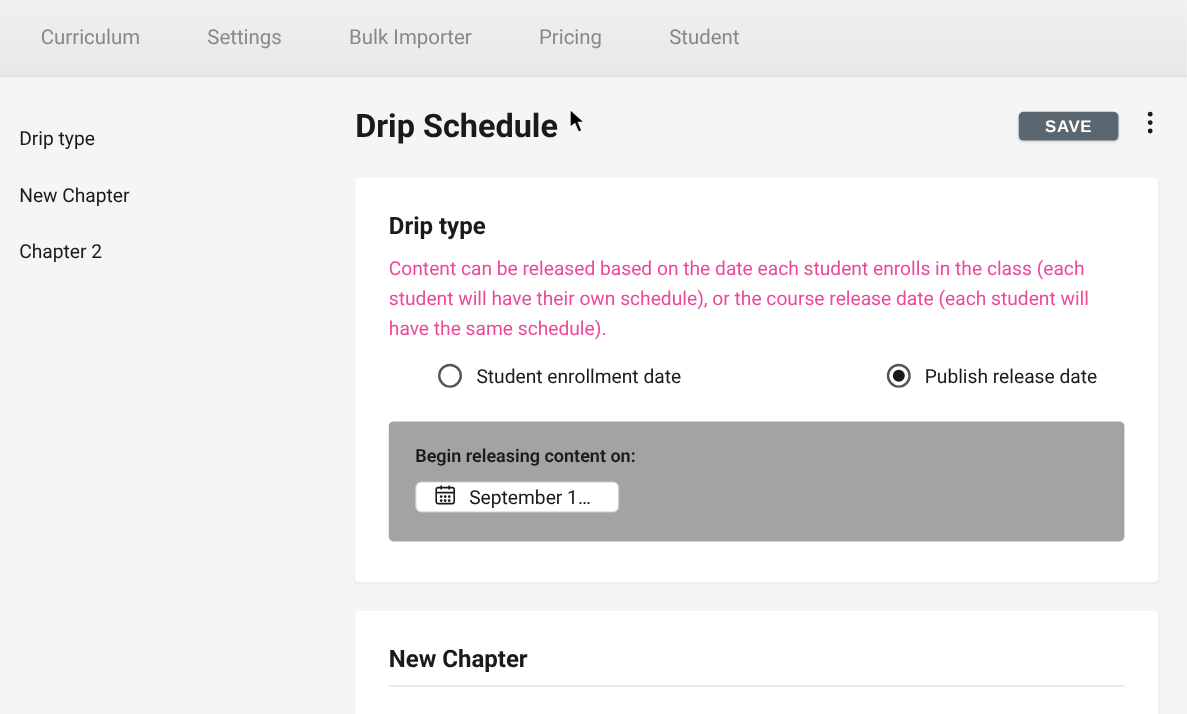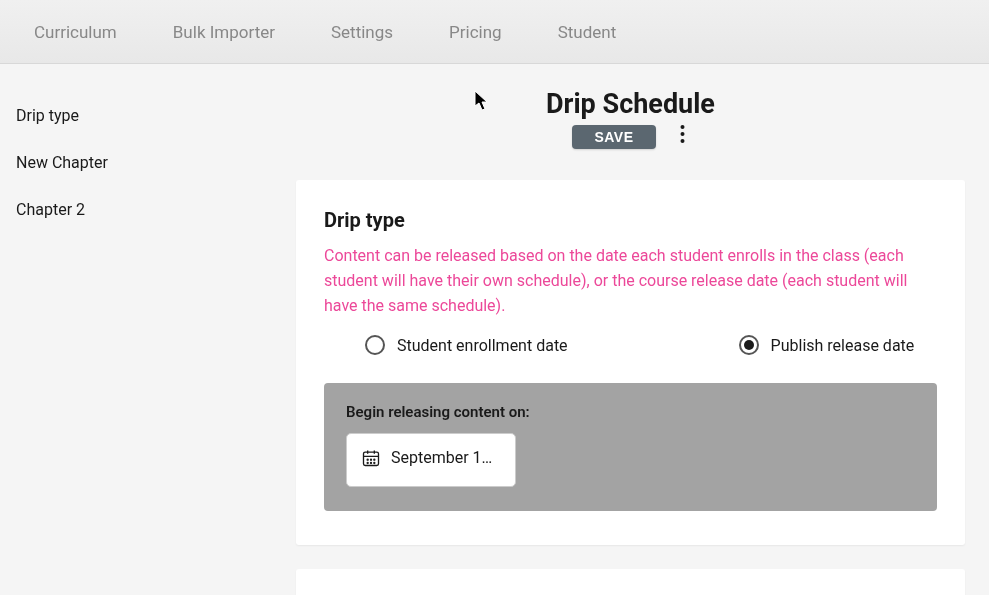--- a/index.html
+++ b/index.html
@@ -57,21 +57,20 @@
     .main {
       flex: 1;
       padding: 24px 24px 0 16px;
       overflow-y: auto;
     }
     .header-row {
       display: flex;
       align-items: center;
       justify-content: space-between;
       margin-bottom: 26px;
-      flex-direction: column;
     }
     .page-title {
       font-size: 27px;
       font-weight: 700;
       color: #1a1a1a;
     }
     .header-actions {
       display: flex;
       align-items: center;
       gap: 20px;
@@ -148,25 +147,26 @@
       border-radius: 4px;
       padding: 20px 22px 24px 22px;
     }
     .release-label {
       font-size: 15px;
       font-weight: 600;
       margin-bottom: 12px;
     }
     .date-picker {
       display: inline-flex;
+      align-items: center;
       gap: 10px;
       background: #fff;
       border: 1px solid #ccc;
       border-radius: 5px;
-      padding: 14px 14px;
+      padding: 0 14px;
       font-size: 16px;
       cursor: pointer;
       width: 170px;
       white-space: nowrap;
       overflow: hidden;
     }
     .date-text {
       overflow: hidden;
       text-overflow: ellipsis;
     }
@@ -184,22 +184,22 @@
       top: 90px;
       left: 474px;
       pointer-events: none;
     }
   </style>
 </head>
 <body>
 
 <div class="top-tabs">
   <div class="top-tab">Curriculum</div>
+  <div class="top-tab">Settings</div>
   <div class="top-tab">Bulk Importer</div>
-  <div class="top-tab">Settings</div>
   <div class="top-tab">Pricing</div>
   <div class="top-tab">Student</div>
 </div>
 
 <div class="layout">
   <div class="sidebar">
     <div class="sidebar-item">Drip type</div>
     <div class="sidebar-item">New Chapter</div>
     <div class="sidebar-item">Chapter 2</div>
   </div>

